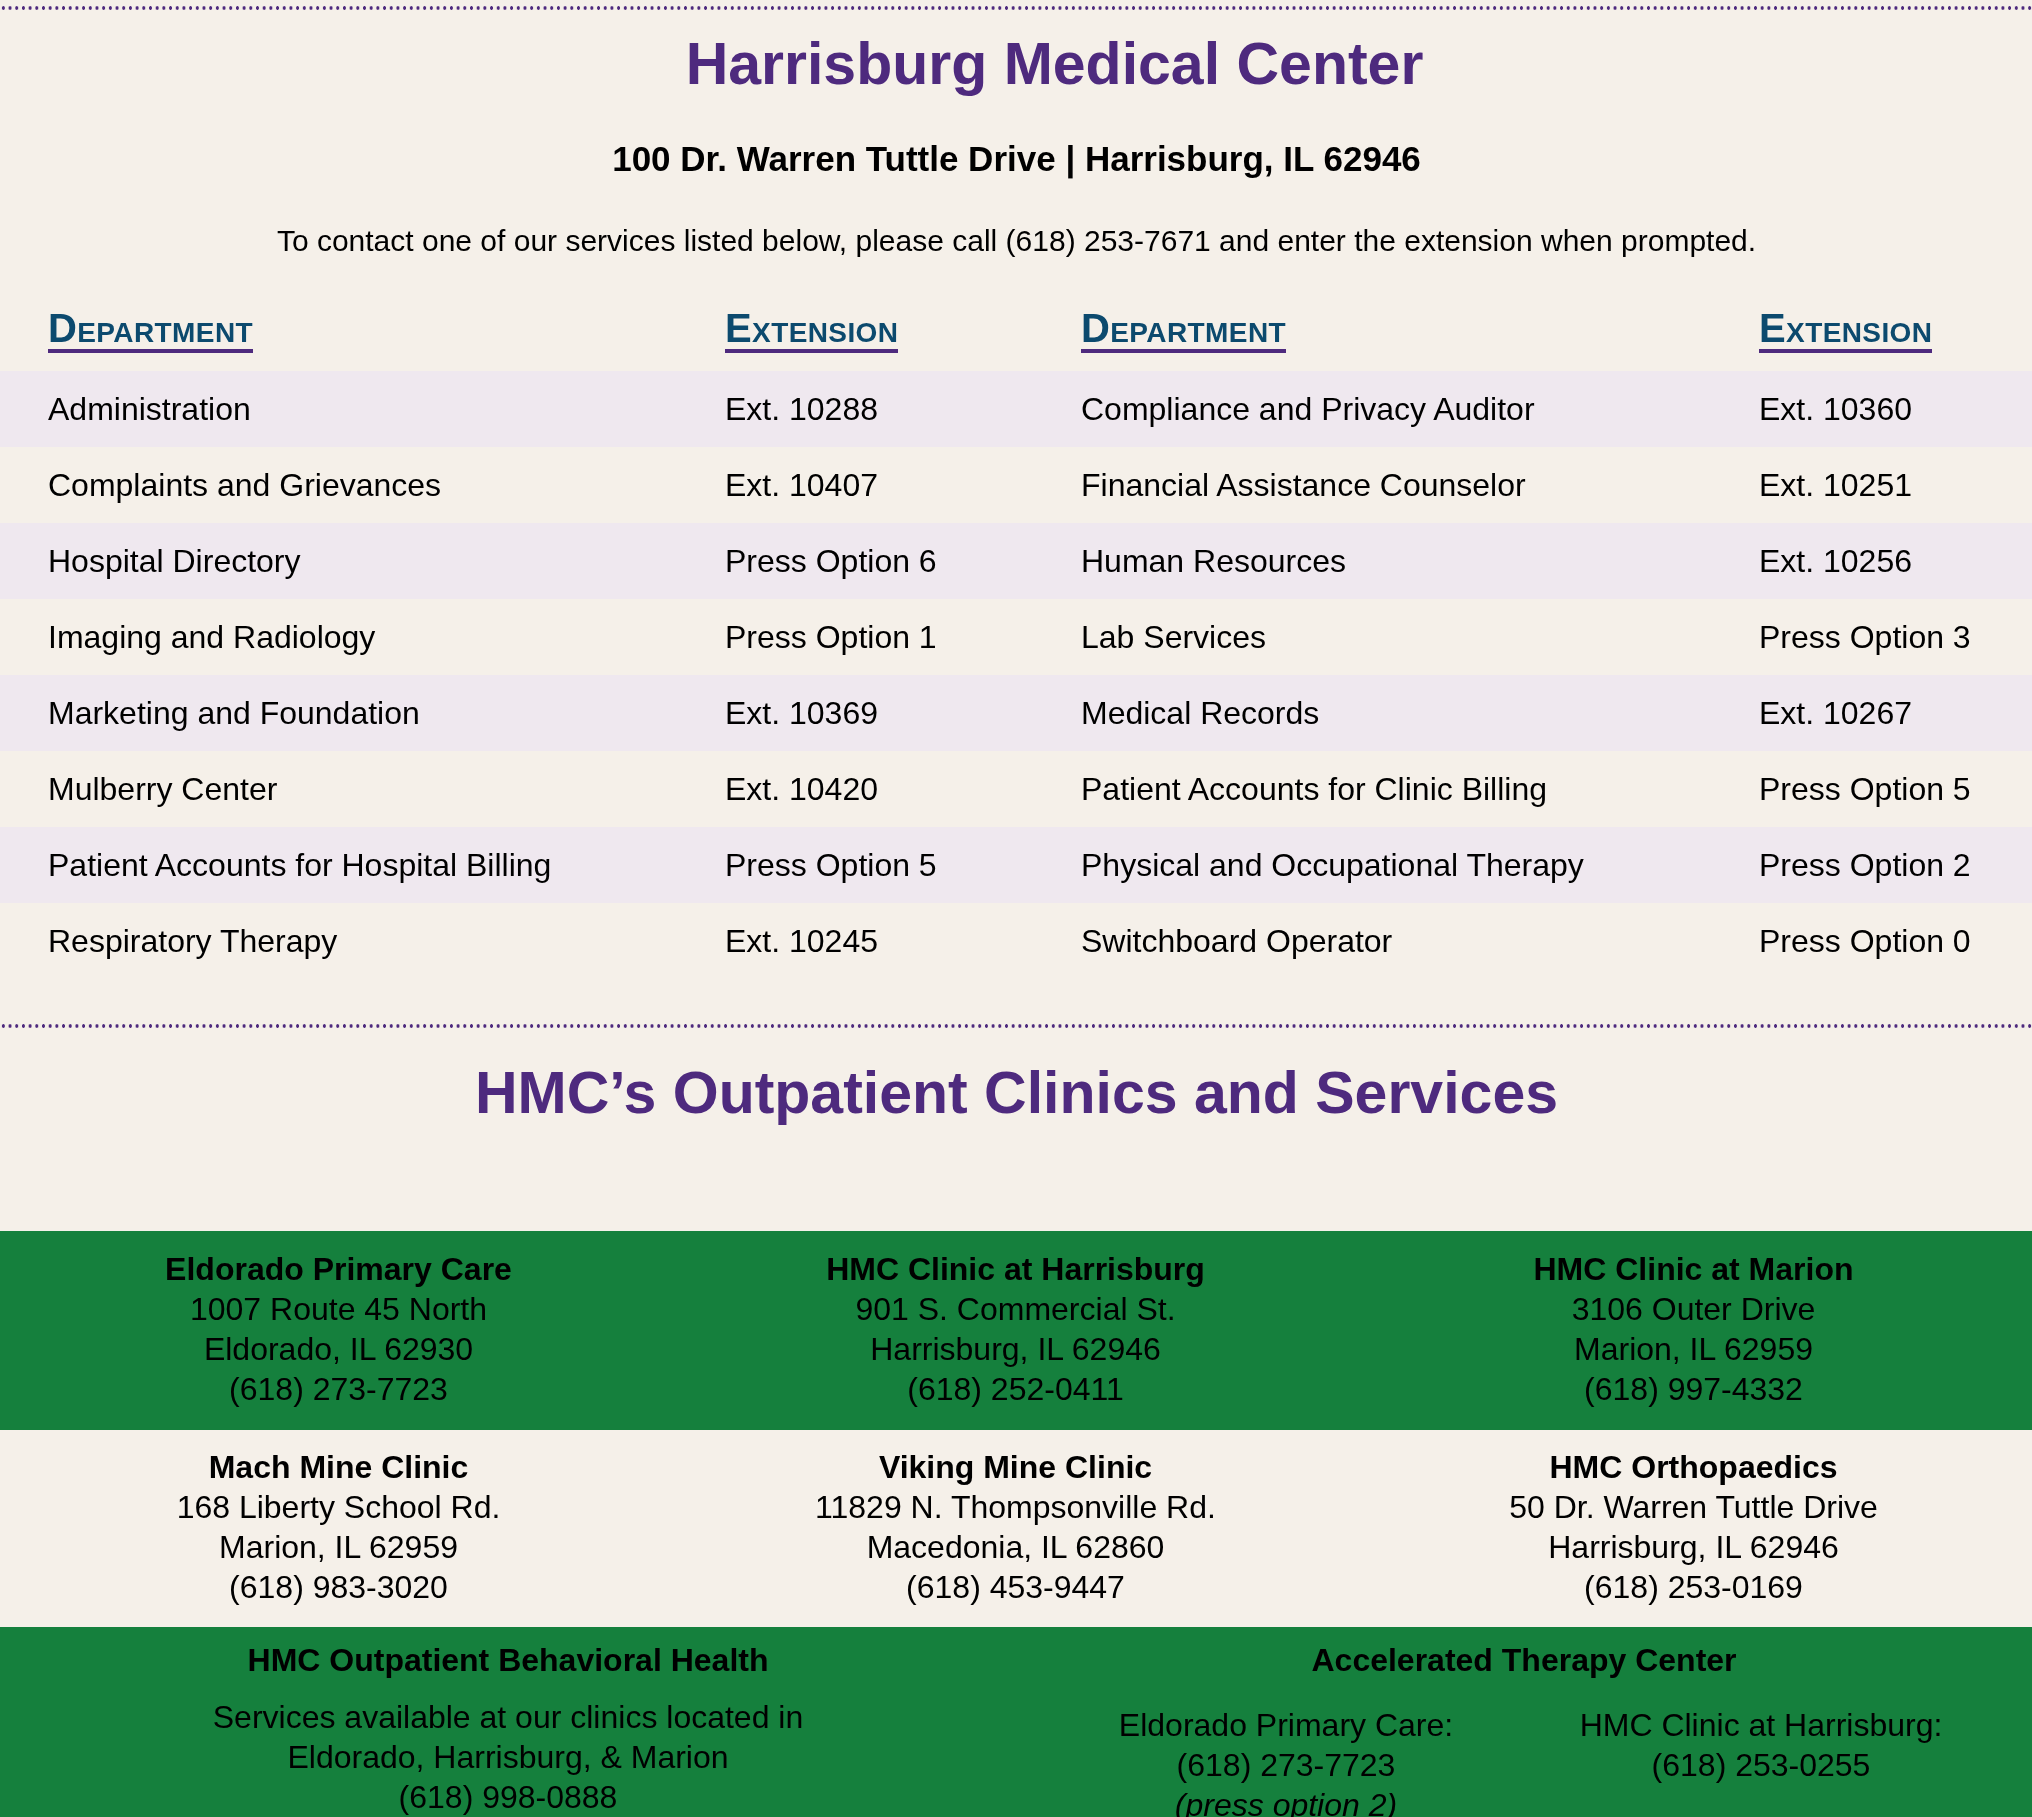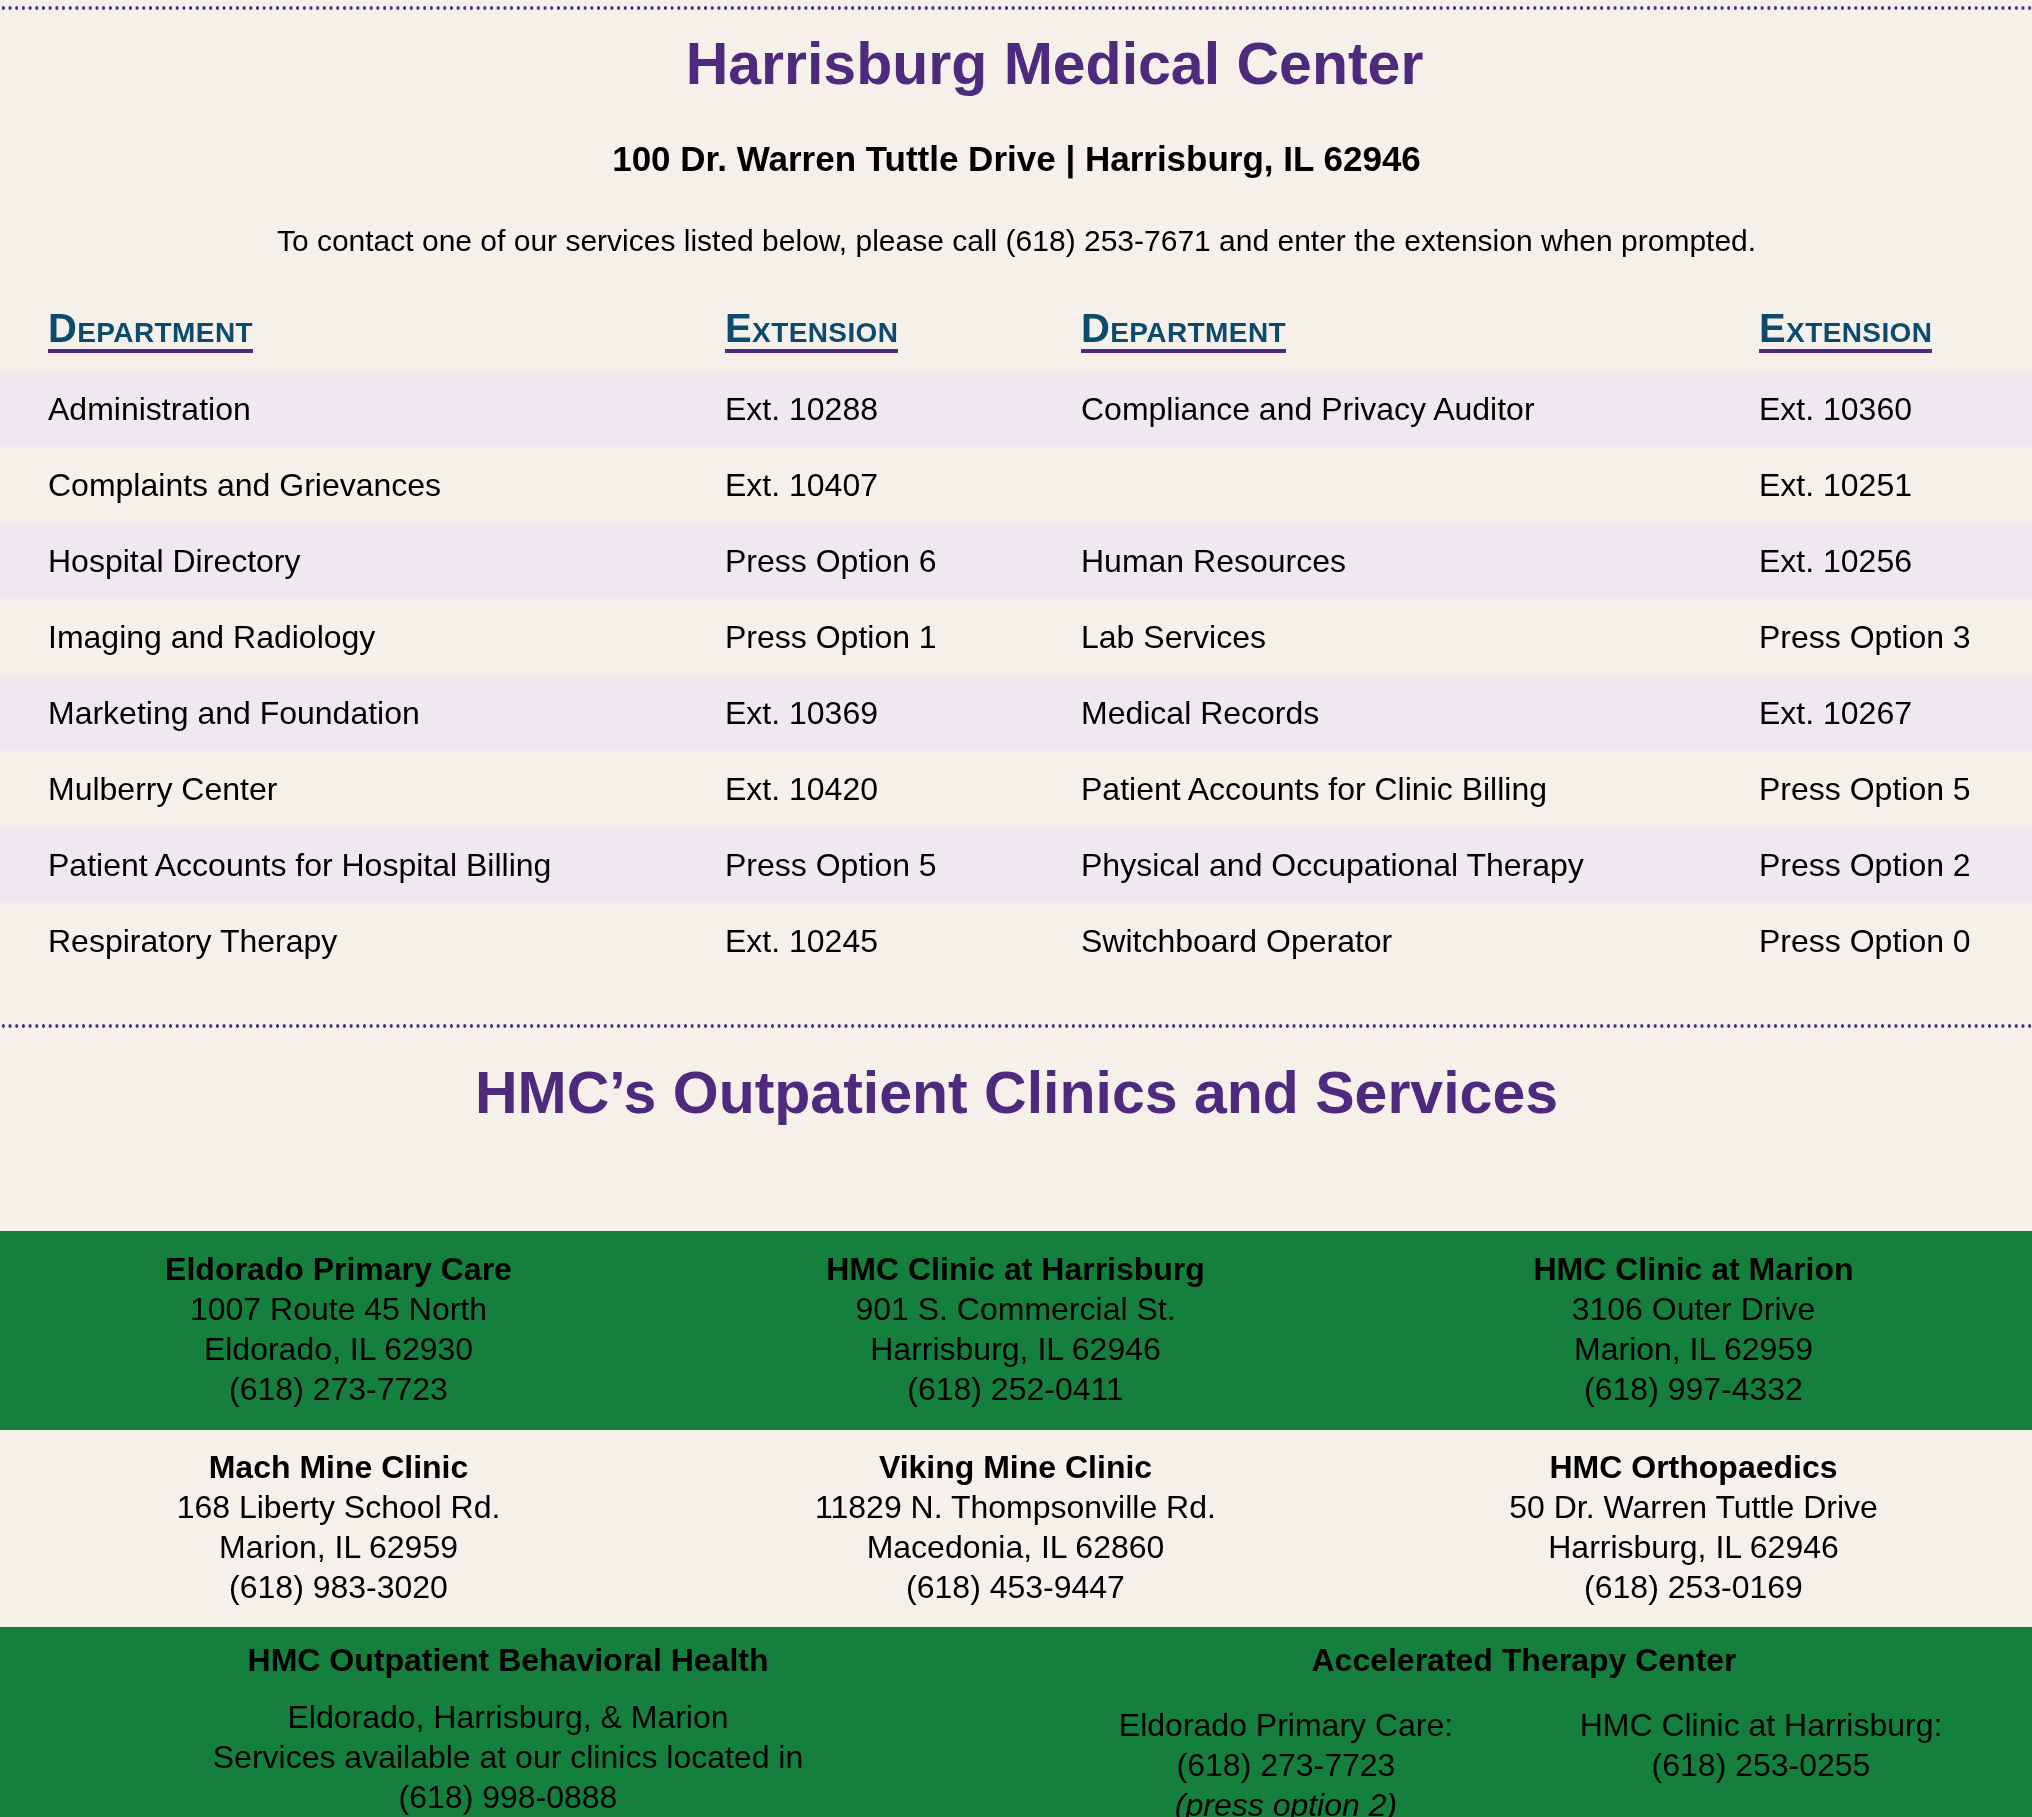--- a/index.html
+++ b/index.html
@@ -72,20 +72,21 @@
 <div class="rows">
   <div class="row alt">
     <span class="cell c1">Administration</span>
     <span class="cell c2">Ext. 10288</span>
     <span class="cell c3">Compliance and Privacy Auditor</span>
     <span class="cell c4">Ext. 10360</span>
   </div>
   <div class="row">
     <span class="cell c1">Complaints and Grievances</span>
     <span class="cell c2">Ext. 10407</span>
+    <span class="cell c3">Financial Assistance Counselor</span>
     <span class="cell c4">Ext. 10251</span>
   </div>
   <div class="row alt">
     <span class="cell c1">Hospital Directory</span>
     <span class="cell c2">Press Option 6</span>
     <span class="cell c3">Human Resources</span>
     <span class="cell c4">Ext. 10256</span>
   </div>
   <div class="row">
     <span class="cell c1">Imaging and Radiology</span>
@@ -161,22 +162,22 @@
     <div class="name">HMC Orthopaedics</div>
     <div>50 Dr. Warren Tuttle Drive</div>
     <div>Harrisburg, IL 62946</div>
     <div>(618) 253-0169</div>
   </div>
 </div>
 
 <div class="band alt" style="top:1627px; height:191px;">
   <div class="half" style="left:0;">
     <div class="name">HMC Outpatient Behavioral Health</div>
+    <div>Services available at our clinics located in</div>
     <div>Eldorado, Harrisburg, &amp; Marion</div>
-    <div>Services available at our clinics located in</div>
     <div>(618) 998-0888</div>
   </div>
   <div class="half" style="left:1016px;">
     <div class="name">Accelerated Therapy Center</div>
   </div>
   <div class="sub" style="left:1048px;">
     <div>Eldorado Primary Care:</div>
     <div>(618) 273-7723</div>
     <div class="italic">(press option 2)</div>
   </div>

